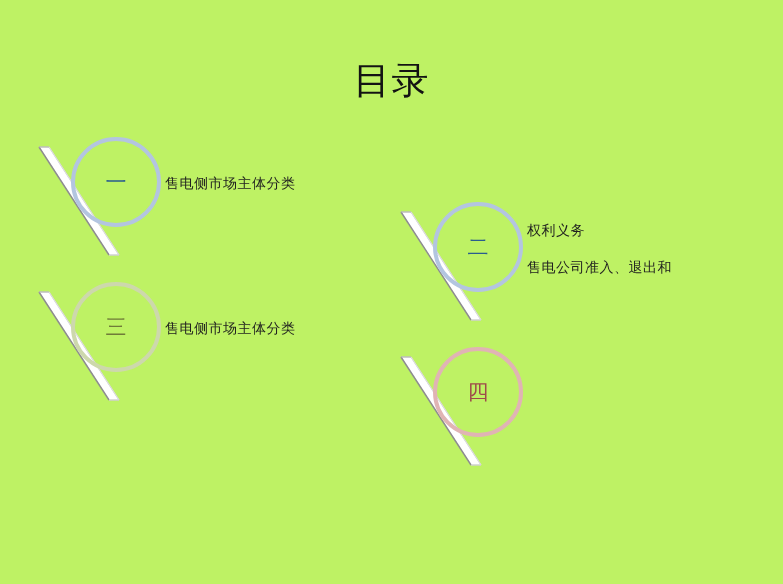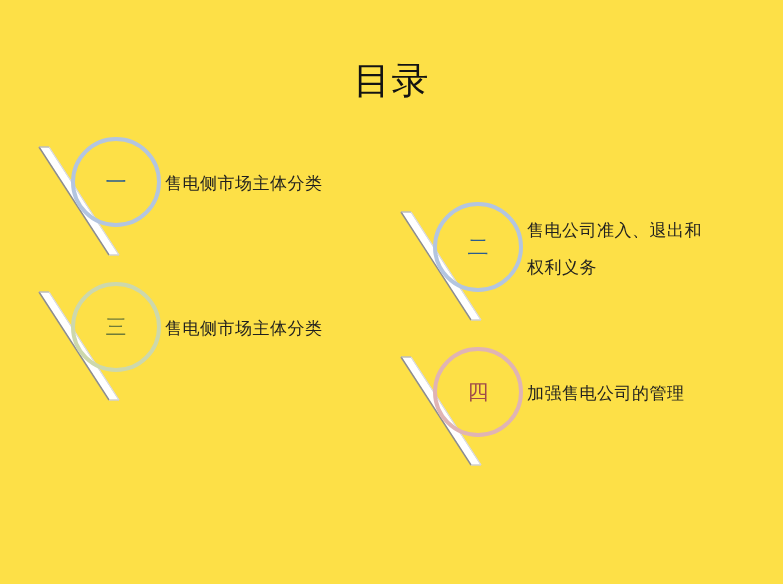--- a/index.html
+++ b/index.html
@@ -14,21 +14,21 @@
     overflow: hidden;
     position: relative;
   }
 
   #slide {
     position: absolute;
     left: 0;
     top: 0;
     width: 783px;
     height: 584px;
-    background: #fde047;
+    background: #bef264;
   }
 
   
   #slide-title {
     position: absolute;
     left: 0;
     top: 58px;
     width: 783px;
     text-align: center;
     font-family: "Liberation Serif", "DejaVu Serif", serif;
@@ -92,21 +92,21 @@
   .circle-rose  { border-color: #e0b4b4; }
   .circle-rose  .numeral { color: #9e4a4a; }
 
   
   .item-label {
     position: absolute;
     left: 137px;
     top: 14px;
     width: 230px;
     font-family: Liberation Sans, sans-serif;
-    font-size: 17px;
+    font-size: 14px;
     line-height: 37px;
     color: #1f1f1f;
     letter-spacing: 0.5px;
   }
   .item-label.one-line {
     top: 32px;
   }
   .item-label .line {
     display: block;
     white-space: nowrap;
@@ -140,22 +140,22 @@
       <polygon points="11,6 21,6 91,114 81,114" fill="#ffffff" stroke="#cfcfcf" stroke-width="1"></polygon>
       <line x1="11" y1="6" x2="81" y2="114" stroke="#8d8d8d" stroke-width="1.4"></line>
       <line x1="21" y1="6" x2="91" y2="114" stroke="#dcdcdc" stroke-width="1.2"></line>
       <line x1="11" y1="6" x2="21" y2="6" stroke="#b5b5b5" stroke-width="1"></line>
       <line x1="81" y1="114" x2="91" y2="114" stroke="#d0d0d0" stroke-width="1"></line>
     </svg>
     <div class="num-circle circle-blue">
       <span class="numeral">二</span>
     </div>
     <div class="item-label">
+      <span class="line">权利义务</span>
       <span class="line">售电公司准入、退出和</span>
-      <span class="line">权利义务</span>
     </div>
   </div>
 
   <div class="toc-item toc-item-3">
     <svg class="ribbon" viewBox="0 0 130 124" xmlns="http://www.w3.org/2000/svg">
       <polygon points="11,6 21,6 91,114 81,114" fill="#ffffff" stroke="#cfcfcf" stroke-width="1"></polygon>
       <line x1="11" y1="6" x2="81" y2="114" stroke="#8d8d8d" stroke-width="1.4"></line>
       <line x1="21" y1="6" x2="91" y2="114" stroke="#dcdcdc" stroke-width="1.2"></line>
       <line x1="11" y1="6" x2="21" y2="6" stroke="#b5b5b5" stroke-width="1"></line>
       <line x1="81" y1="114" x2="91" y2="114" stroke="#d0d0d0" stroke-width="1"></line>
@@ -172,18 +172,15 @@
     <svg class="ribbon" viewBox="0 0 130 124" xmlns="http://www.w3.org/2000/svg">
       <polygon points="11,6 21,6 91,114 81,114" fill="#ffffff" stroke="#cfcfcf" stroke-width="1"></polygon>
       <line x1="11" y1="6" x2="81" y2="114" stroke="#8d8d8d" stroke-width="1.4"></line>
       <line x1="21" y1="6" x2="91" y2="114" stroke="#dcdcdc" stroke-width="1.2"></line>
       <line x1="11" y1="6" x2="21" y2="6" stroke="#b5b5b5" stroke-width="1"></line>
       <line x1="81" y1="114" x2="91" y2="114" stroke="#d0d0d0" stroke-width="1"></line>
     </svg>
     <div class="num-circle circle-rose">
       <span class="numeral">四</span>
     </div>
-    <div class="item-label one-line">
-      <span class="line">加强售电公司的管理</span>
-    </div>
   </div>
 
 </div>
 
 </body></html>

